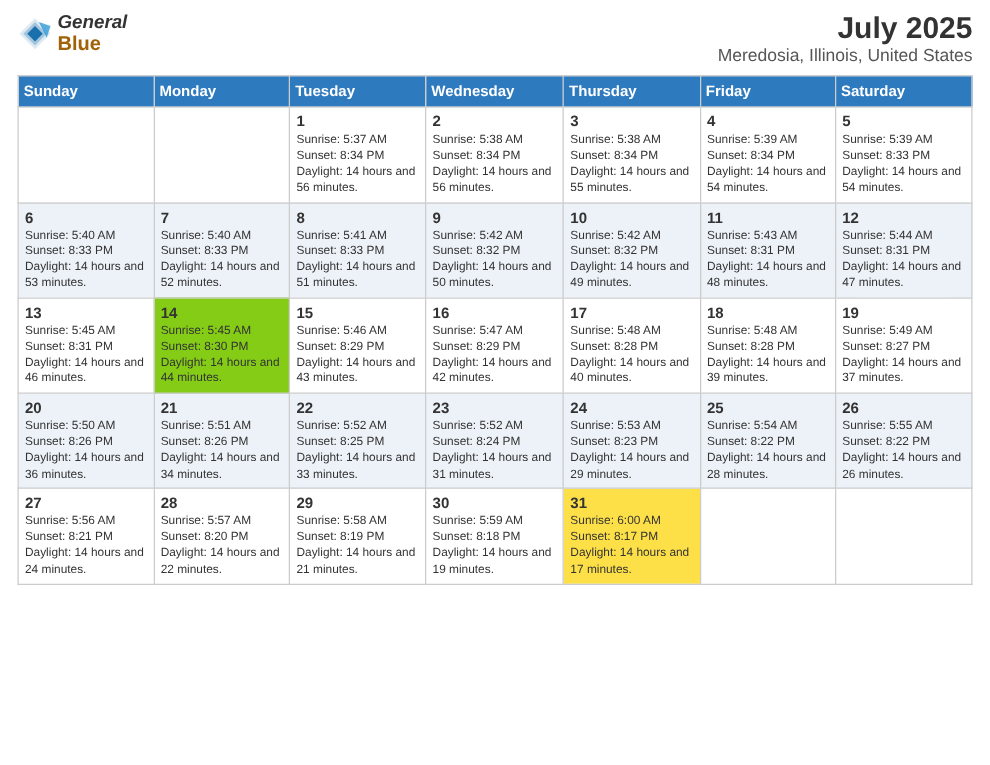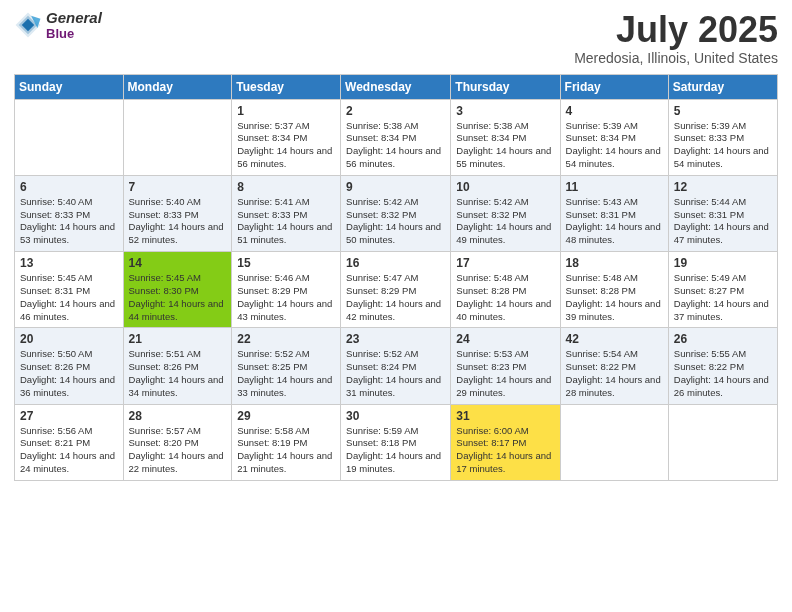--- a/index.html
+++ b/index.html
@@ -32,34 +32,34 @@
       flex-direction: column;
       line-height: 1.1;
     }
     .logo-general {
       font-size: 15px;
       font-weight: bold;
       color: #333;
       font-style: italic;
     }
     .logo-blue {
-      font-size: 13px;
-      font-weight: bold;
-      color: #701a75;
+      font-size: 16px;
+      font-weight: bold;
+      color: #a16207;
     }
     .logo-icon {
       width: 28px;
       height: 28px;
       margin-right: 4px;
     }
     .title-block {
       text-align: right;
     }
     .main-title {
-      font-size: 36px;
+      font-size: 24px;
       font-weight: bold;
       color: #333;
       line-height: 1.1;
     }
     .subtitle {
       font-size: 14px;
       color: #555;
     }
     .calendar {
       width: 100%;
@@ -240,21 +240,21 @@
           </td>
           <td style="background: rgb(237, 242, 248);">
             <span class="day-num">23</span>
             <div class="day-info">Sunrise: 5:52 AM<br>Sunset: 8:24 PM<br>Daylight: 14 hours and 31 minutes.</div>
           </td>
           <td style="background: rgb(237, 242, 248);">
             <span class="day-num">24</span>
             <div class="day-info">Sunrise: 5:53 AM<br>Sunset: 8:23 PM<br>Daylight: 14 hours and 29 minutes.</div>
           </td>
           <td style="background: rgb(237, 242, 248);">
-            <span class="day-num">42</span>
+            <span class="day-num">25</span>
             <div class="day-info">Sunrise: 5:54 AM<br>Sunset: 8:22 PM<br>Daylight: 14 hours and 28 minutes.</div>
           </td>
           <td style="background: rgb(237, 242, 248);">
             <span class="day-num">26</span>
             <div class="day-info">Sunrise: 5:55 AM<br>Sunset: 8:22 PM<br>Daylight: 14 hours and 26 minutes.</div>
           </td>
         </tr>
         <tr style="background: rgb(255, 255, 255);">
           <td style="background: rgb(255, 255, 255);">
             <span class="day-num">27</span>

